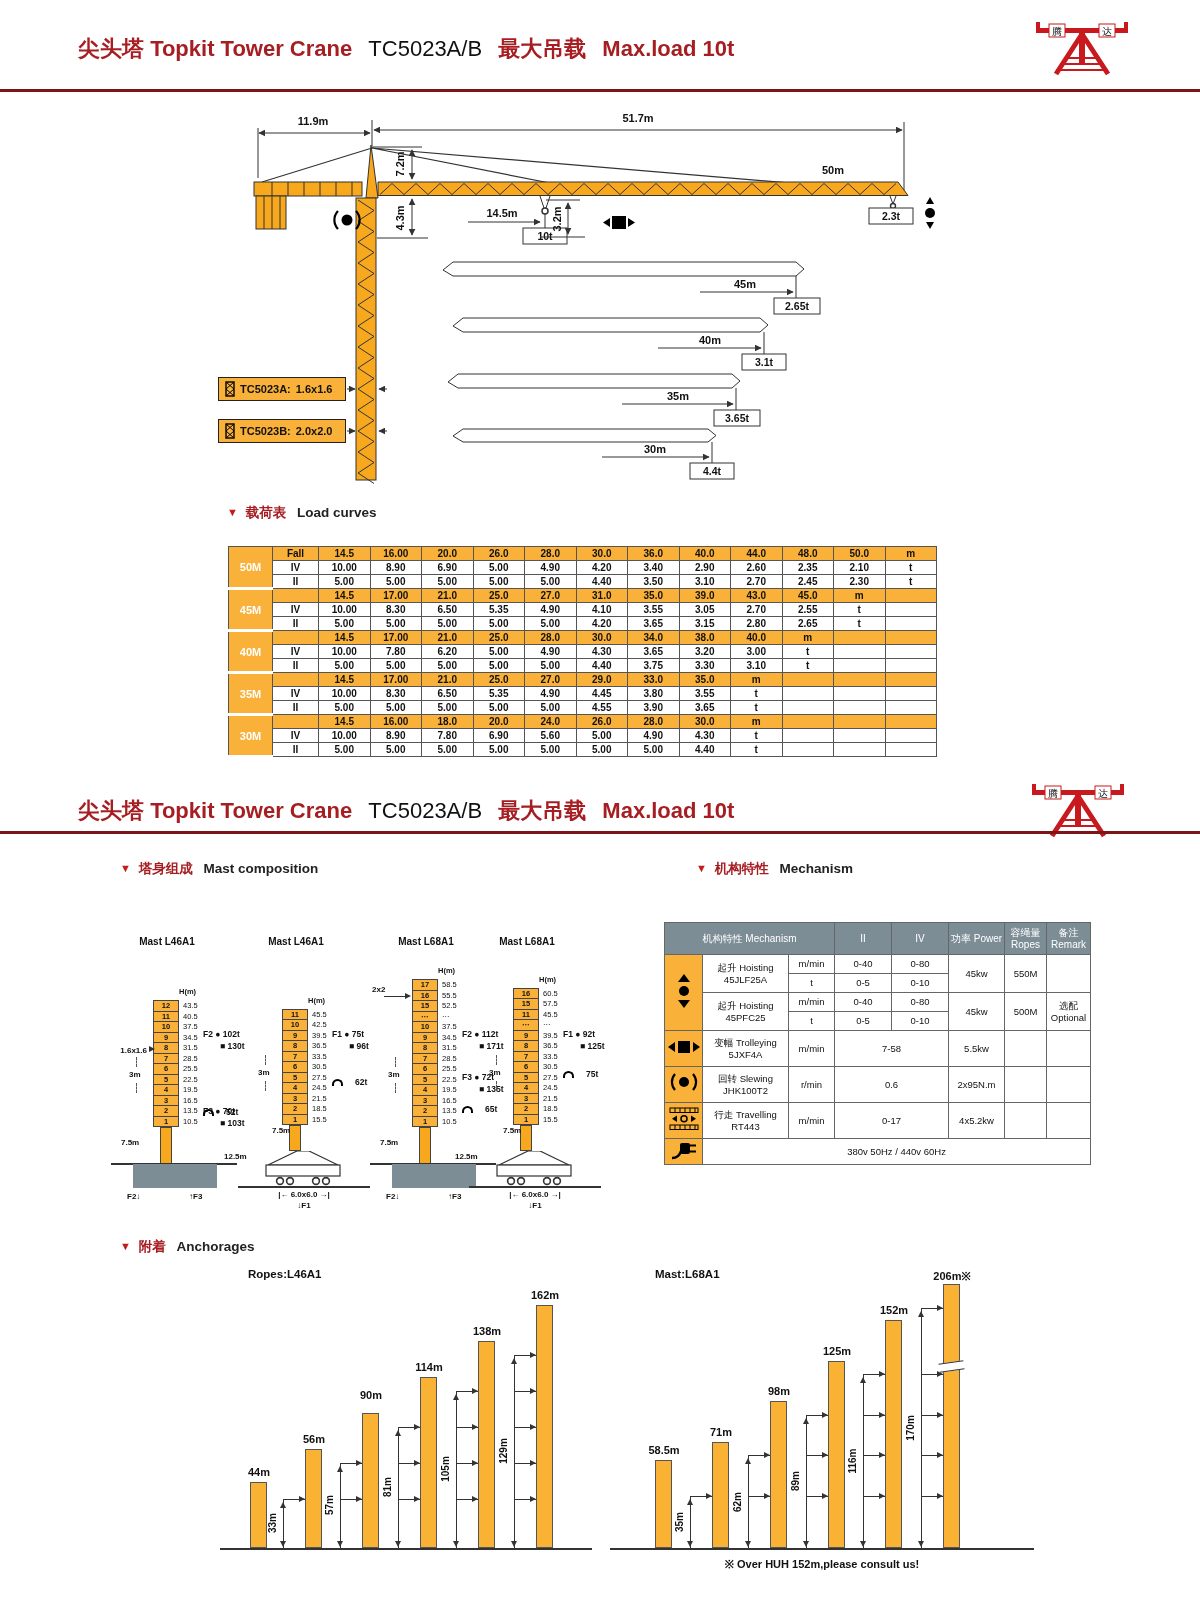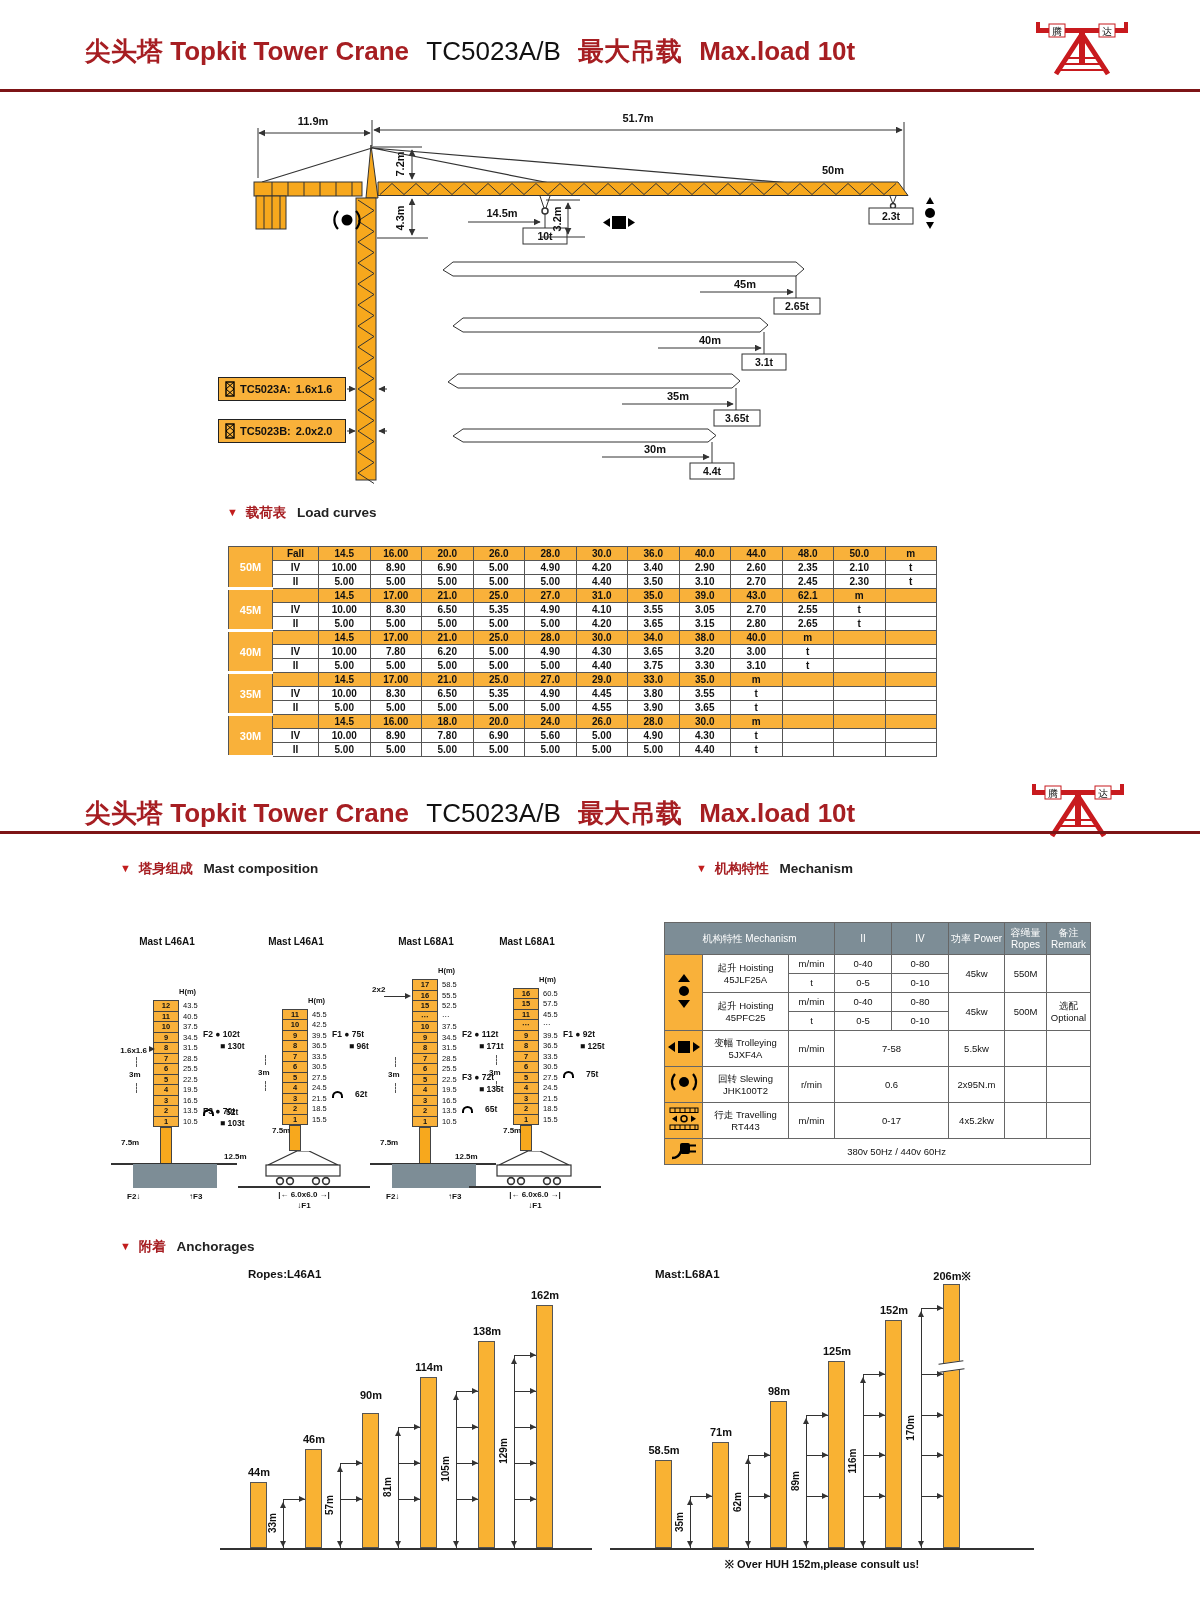--- a/index.html
+++ b/index.html
@@ -1,21 +1,21 @@
 <!DOCTYPE html>
 <html style="--red: #A61E22; --rule: #7D1416; --orange: #F9B13A; --slate: #7D8D96; --yellow: #F7A81D;"><head>
 <meta charset="utf-8">
 <style>
 :root{--red:#A61E22;--rule:#7D1416;--orange:#F9B13A;--slate:#7D8D96;--yellow:#F7A81D;}
 *{box-sizing:border-box}
 body{margin:0;background:#e8e8e8}
 .page{position:relative;width:1200px;height:1599px;background:#fff;overflow:hidden;
  font-family:"Liberation Sans",sans-serif;color:#111;margin:0 auto}
 .abs{position:absolute}
-.hdr{position:absolute;left:85px;font-size:26px;white-space:nowrap;font-weight:bold}
+.hdr{position:absolute;left:78px;font-size:22px;white-space:nowrap;font-weight:bold}
 .hdr .zh{color:var(--red)}
 .hdr .model{color:#111;font-weight:normal;margin-left:10px}
 .hdr .max{color:var(--red);margin-left:10px}
 .rule{position:absolute;left:0;width:1200px;height:3px;background:var(--rule)}
 .sec-title{position:absolute;font-size:13.5px;font-weight:bold;white-space:nowrap}
 .sec-title .tri{color:#C21D1D;font-size:11px;vertical-align:1px}
 .sec-title .zh{color:var(--red);margin-left:4px}
 .sec-title .en{color:#222;margin-left:7px}
 svg text{font-family:"Liberation Sans",sans-serif;fill:#111}
 .dimtx{font-size:11px;font-weight:bold}
@@ -286,21 +286,21 @@
             <td></td>
             <td>14.5</td>
             <td>17.00</td>
             <td>21.0</td>
             <td>25.0</td>
             <td>27.0</td>
             <td>31.0</td>
             <td>35.0</td>
             <td>39.0</td>
             <td>43.0</td>
-            <td>62.1</td>
+            <td>45.0</td>
             <td>m</td>
             <td></td>
           </tr>
           <tr>
             <td>IV</td>
             <td>10.00</td>
             <td>8.30</td>
             <td>6.50</td>
             <td>5.35</td>
             <td>4.90</td>
@@ -569,21 +569,21 @@
         <div class="mh" style="left: 74px; top: 162.5px;">21.5</div>
         <div class="mc" style="left: 44px; top: 173px;">2</div>
         <div class="mh" style="left: 74px; top: 173px;">18.5</div>
         <div class="mc" style="left: 44px; top: 183.5px;">1</div>
         <div class="mh" style="left: 74px; top: 183.5px;">15.5</div>
         <div class="mshaft" style="left: 51px; top: 195px; width: 12px; height: 26px;"></div>
         <div class="small8" style="left: 20px; top: 138px;">3m</div>
         <div class="dashv" style="left: 27px; top: 125px;"></div>
         <div class="dashv" style="left: 27px; top: 151px;"></div>
         <div class="fblk" style="left: 94px; top: 98px;"><b>F1</b> <span>● 75t</span><br><span style="padding-left:17px">■ 96t</span></div>
-        <div class="fblk" style="left: 94px; top: 158px;"><span class="hook-ic"></span><span style="margin-left:12px">62t</span></div>
+        <div class="fblk" style="left: 94px; top: 146px;"><span class="hook-ic"></span><span style="margin-left:12px">62t</span></div>
         <svg width="78" height="38" viewBox="0 0 78 38" style="position:absolute;left:26px;top:221px">
           <polygon points="33,0 45,0 74,14 4,14" fill="#fff" stroke="#333" stroke-width="1.2"></polygon>
           <rect x="2" y="14" width="74" height="11" fill="#fff" stroke="#333" stroke-width="1.2"></rect>
           <circle cx="16" cy="30" r="3.4" fill="none" stroke="#333" stroke-width="1.6"></circle>
           <circle cx="26" cy="30" r="3.4" fill="none" stroke="#333" stroke-width="1.6"></circle>
           <circle cx="52" cy="30" r="3.4" fill="none" stroke="#333" stroke-width="1.6"></circle>
           <circle cx="62" cy="30" r="3.4" fill="none" stroke="#333" stroke-width="1.6"></circle>
         </svg>
         <div class="gline" style="left: 0px; top: 256px; width: 132px;"></div>
         <div class="small8" style="left: 34px; top: 196px;">7.5m</div>
@@ -803,21 +803,21 @@
     <span class="tri">▼</span>
     <span class="zh">附着</span>
     <span class="en">Anchorages</span>
   </div>
   <div class="abs" style="left:220px;top:1266px;width:400px;height:310px" id="anch1">
       <div class="ctitle" style="left: 28px; top: 2px;">Ropes:L46A1</div>
       <div class="gline" style="left: 0px; top: 282px; width: 372px;"></div>
       <div class="bar" style="left: 30px; top: 216px; width: 17px; height: 66px;"></div>
       <div class="blab" style="left: 8px; top: 200px; width: 62px;">44m</div>
       <div class="bar" style="left: 85px; top: 183px; width: 17px; height: 99px;"></div>
-      <div class="blab" style="left: 63px; top: 167px; width: 62px;">46m</div>
+      <div class="blab" style="left: 63px; top: 167px; width: 62px;">56m</div>
       <div class="hl" style="left: 63px; top: 232.5px; width: 22px;"></div>
       <div class="ar-r" style="left: 79px; top: 229.5px;"></div>
       <div class="vl" style="left: 63px; top: 232.5px; height: 49.5px;"></div>
       <div class="ar-u" style="left: 59.5px; top: 232.5px;"></div>
       <div class="ar-d" style="left: 59.5px; top: 275px;"></div>
       <div class="vlab" style="left: 13px; top: 249.25px; width: 80px;">33m</div>
       <div class="bar" style="left: 142px; top: 147px; width: 17px; height: 135px;"></div>
       <div class="blab" style="left: 120px; top: 123px; width: 62px;">90m</div>
       <div class="hl" style="left: 120px; top: 232.5px; width: 22px;"></div>
       <div class="ar-r" style="left: 136px; top: 229.5px;"></div>

